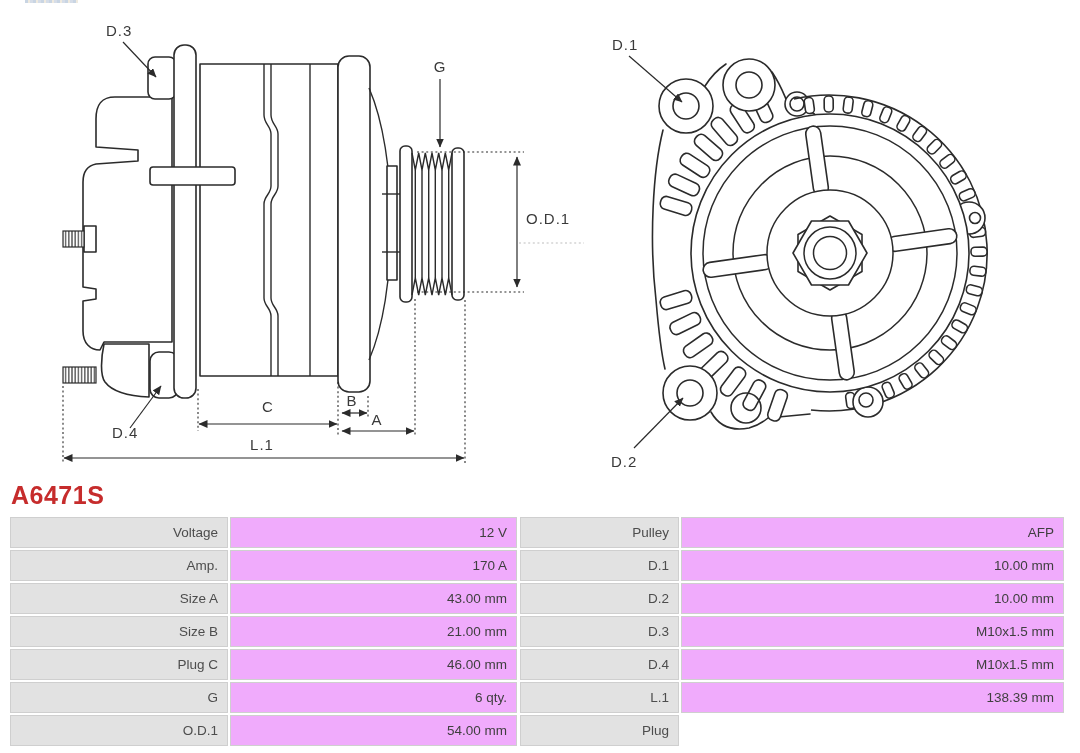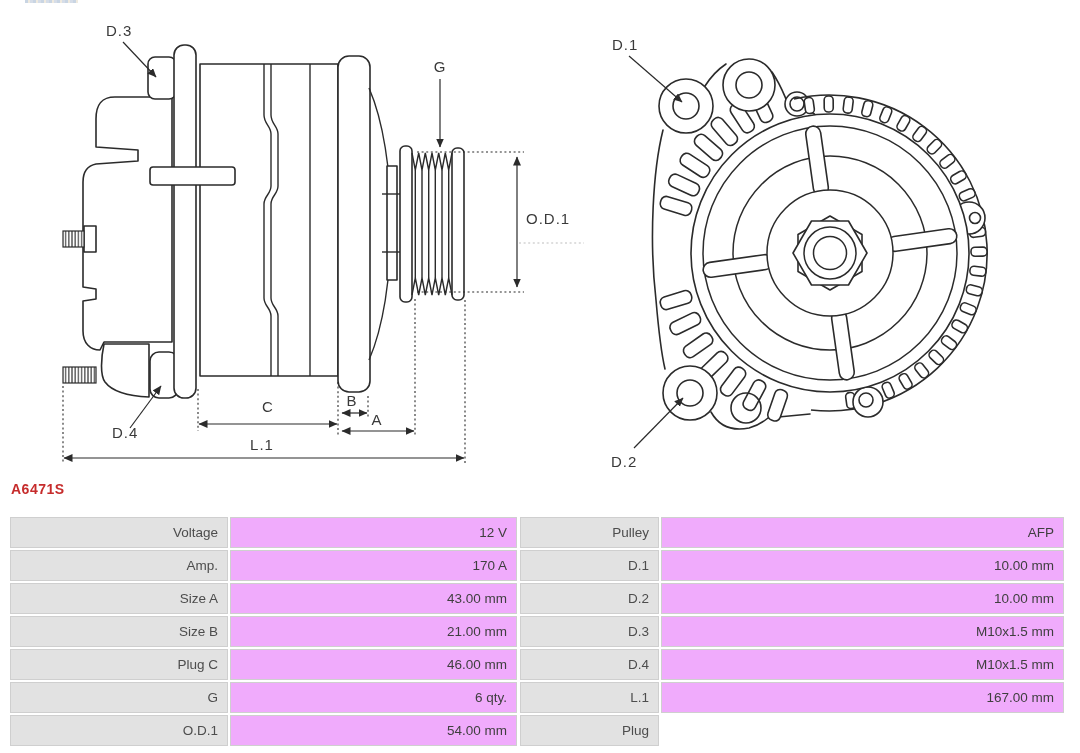--- a/index.html
+++ b/index.html
@@ -8,32 +8,32 @@
   .artifact{position:absolute;left:25px;top:0;width:53px;height:3px;
             background:repeating-linear-gradient(90deg,#c9d5e3 0 3px,#efeadf 3px 5px,#d6dde8 5px 8px);}
   #drawing{position:absolute;left:0;top:0;}
   .draw{fill:#fff;stroke:#2b2b2b;stroke-width:1.6;stroke-linejoin:round;stroke-linecap:round;}
   .thin{fill:none;stroke:#2b2b2b;stroke-width:1.4;}
   .nofill{fill:none;}
   .dim{stroke:#2b2b2b;stroke-width:1.2;fill:none;}
   .dot{stroke:#2b2b2b;stroke-width:1.1;stroke-dasharray:2 2.6;fill:none;}
   .dotfaint{stroke:#bdbdbd;stroke-width:1.1;stroke-dasharray:2 2.6;fill:none;}
   .lbl{font-family:"Liberation Sans",sans-serif;font-size:15px;fill:#3a3a3a;letter-spacing:1px;}
-  .part{position:absolute;left:11px;top:481px;font-size:14px;font-weight:bold;
+  .part{position:absolute;left:11px;top:481px;font-size:25px;font-weight:bold;
         color:#c62c2c;letter-spacing:.5px;}
   .spec-tables{position:absolute;left:10px;top:517px;display:flex;}
   .col{display:flex;flex-direction:column;}
   .col-left{width:507px;margin-right:3px;}
   .col-right{width:544px;}
   .row{display:flex;height:31px;margin-bottom:2px;}
   .cell{box-sizing:border-box;border:1px solid #cfcfcf;display:flex;align-items:center;
         justify-content:flex-end;padding-right:9px;font-size:13.5px;}
   .lab{background:#e2e2e2;color:#4d4d4d;margin-right:2px;}
   .col-left .lab{width:218px;}
-  .col-right .lab{width:139px;}
+  .col-right .lab{width:159px;}
   .val{flex:1;background:#f0abfc;color:#3f3f3f;}
 </style>
 </head>
 <body>
 
 <div id="page">
 
   <div class="artifact"></div>
 
   <svg id="drawing" width="1080" height="480" viewBox="0 0 1080 480">
@@ -263,20 +263,20 @@
       <div class="row">
         <div class="cell lab">D.3</div>
         <div class="cell val">M10x1.5 mm</div>
       </div>
       <div class="row">
         <div class="cell lab">D.4</div>
         <div class="cell val">M10x1.5 mm</div>
       </div>
       <div class="row">
         <div class="cell lab">L.1</div>
-        <div class="cell val">167.00 mm</div>
+        <div class="cell val">138.39 mm</div>
       </div>
       <div class="row">
         <div class="cell lab">Plug</div>
       </div>
     </div>
   </div>
 </div>
 
 </body></html>

